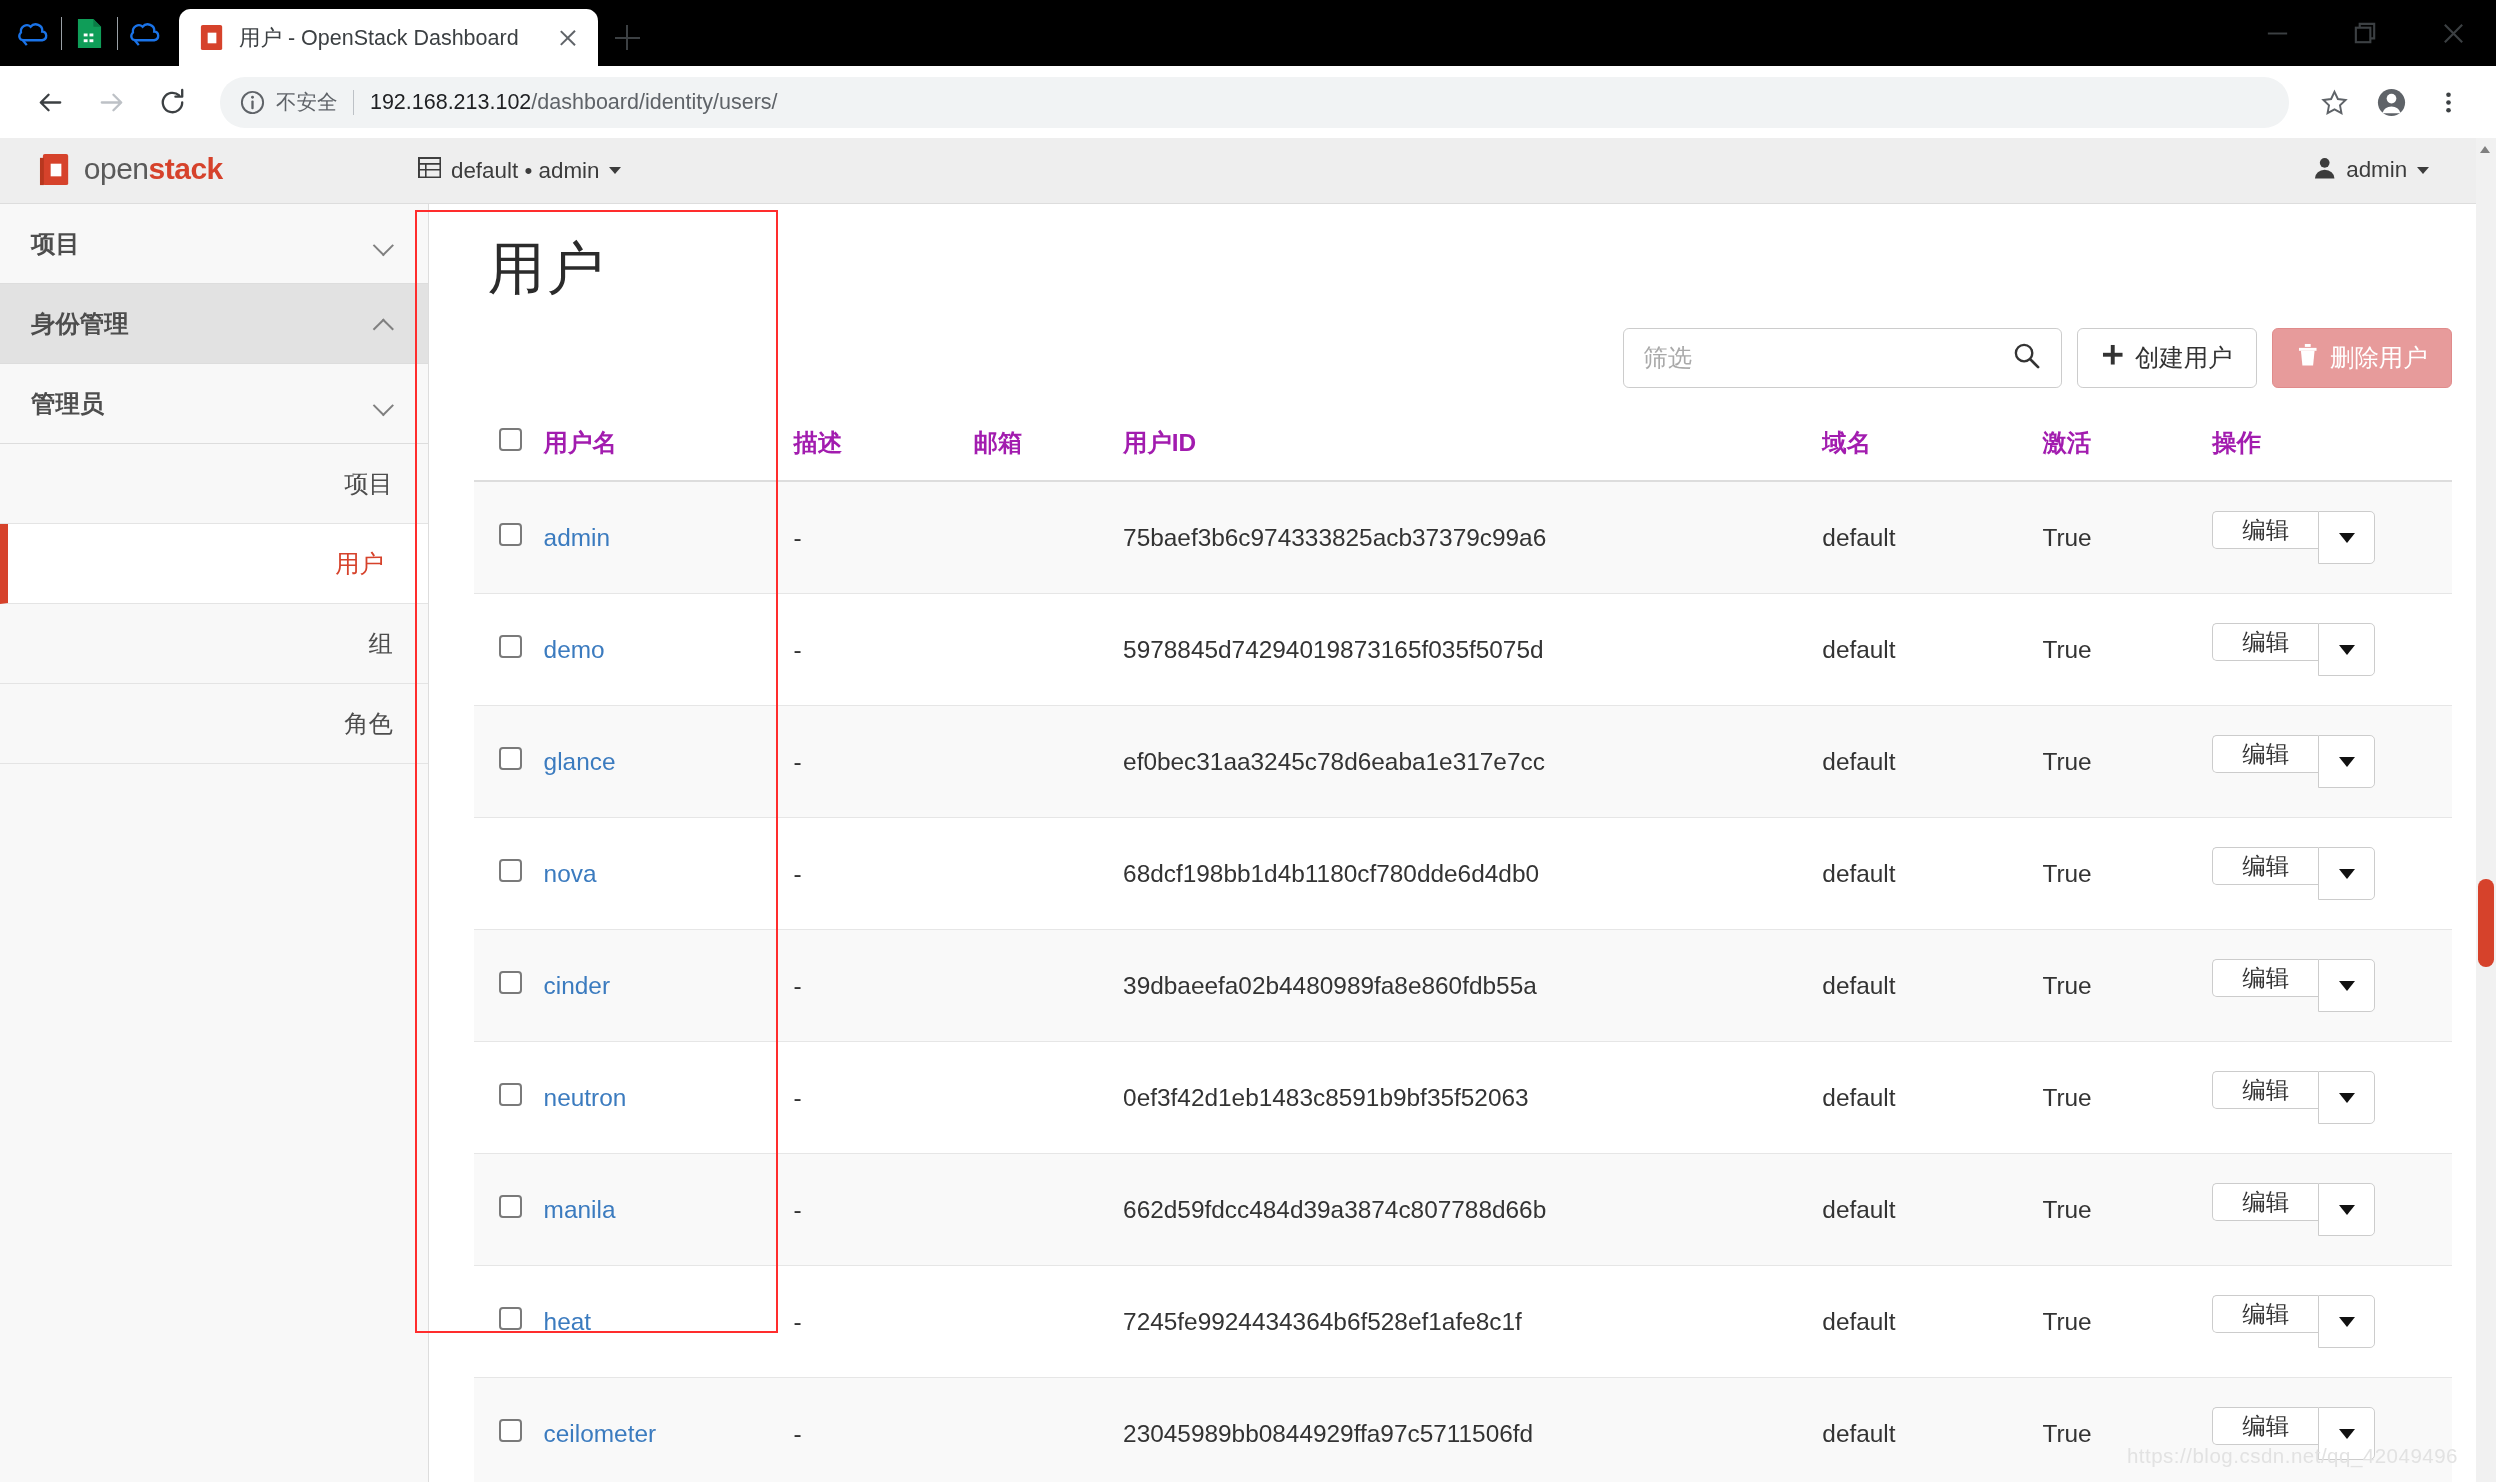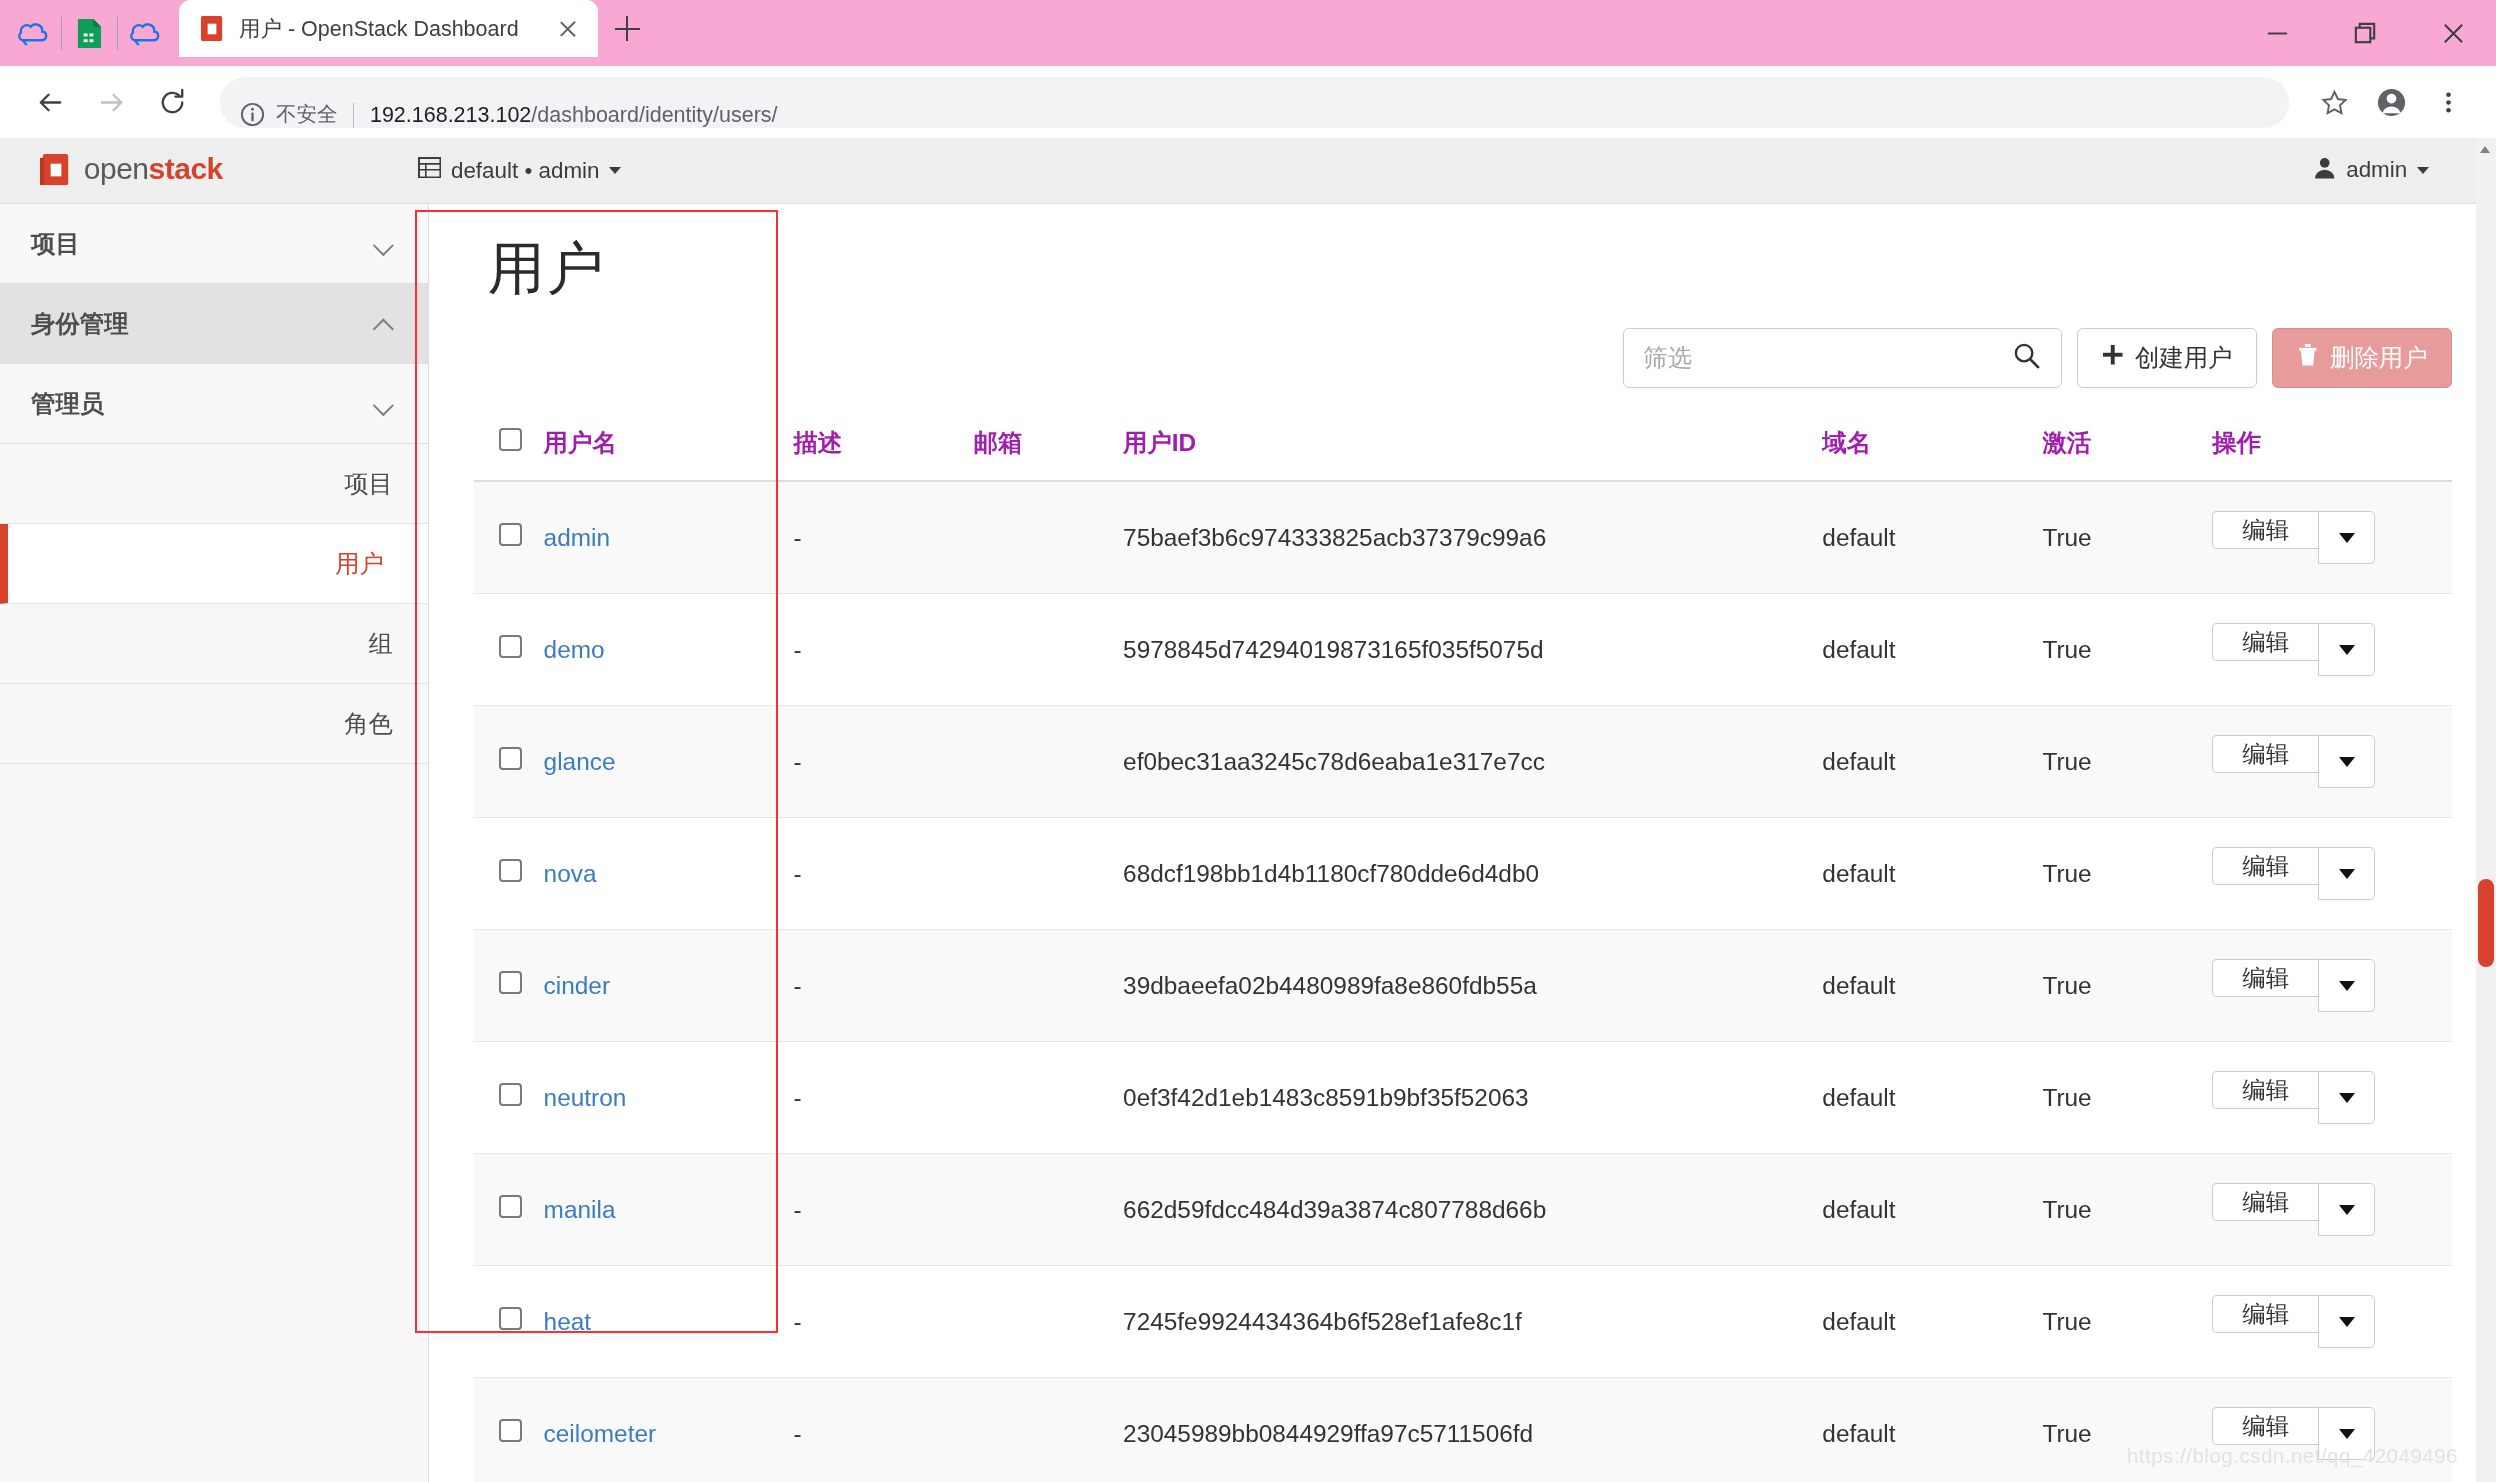--- a/index.html
+++ b/index.html
@@ -7,22 +7,22 @@
     width: 2497px; height: 1482px;
     overflow: hidden;
     background: #ffffff;
     font-family: "Liberation Sans", "DejaVu Sans", sans-serif;
   }
 
   
   .browser { width: 2497px; height: 1482px; position: relative; }
 
   .tabstrip {
-    height: 66px; background: #f9a8d4;
-    display: flex; position: relative;
+    height: 66px; background: #000000;
+    display: flex; align-items: flex-end; position: relative;
   }
   .quicklinks { display: flex; align-items: center; height: 66px; padding: 0 5.9px; gap: 0; }
   .ql-item {
     width: 55px; height: 66px; display: flex; align-items: center; justify-content: center;
   }
   .ql-sep { width: 1px; height: 33px; background: #9aa0a6; }
 
   .tab {
     height: 57px; min-width: 419px; max-width: 419px;
     background: #ffffff; border-radius: 11.7px 11.7px 0 0;
@@ -55,21 +55,21 @@
   }
   .wc { width: 88px; height: 66px; display: flex; align-items: center; justify-content: center; }
 
   .toolbar {
     height: 72px; background: #ffffff; display: flex; align-items: center;
     padding: 0 23.4px; gap: 5.9px;
   }
   .nav-btn { width: 55px; height: 55px; display: flex; align-items: center; justify-content: center; }
   .omnibox {
     flex: 1 1 auto; height: 51px; background: #f1f3f4; border-radius: 25px;
-    display: flex; align-items: flex-end; padding: 0 19.5px; gap: 9.8px; margin: 0 13.7px;
+    display: flex; align-items: center; padding: 0 19.5px; gap: 9.8px; margin: 0 13.7px;
   }
   .omnibox .info-icon { width: 27px; height: 27px; flex: 0 0 27px; }
   .sec-label { font-size: 20.5px; color: #5f6368; white-space: nowrap; }
   .sec-divider { width: 1px; height: 25px; background: #bdc1c6; margin: 0 5.9px; }
   .url-text { font-size: 21.5px; color: #5f6368; white-space: nowrap; }
   .url-text .host { color: #202124; }
   .star-btn, .profile-btn, .menu-btn {
     width: 51px; height: 51px; display: flex; align-items: center; justify-content: center;
   }
 

